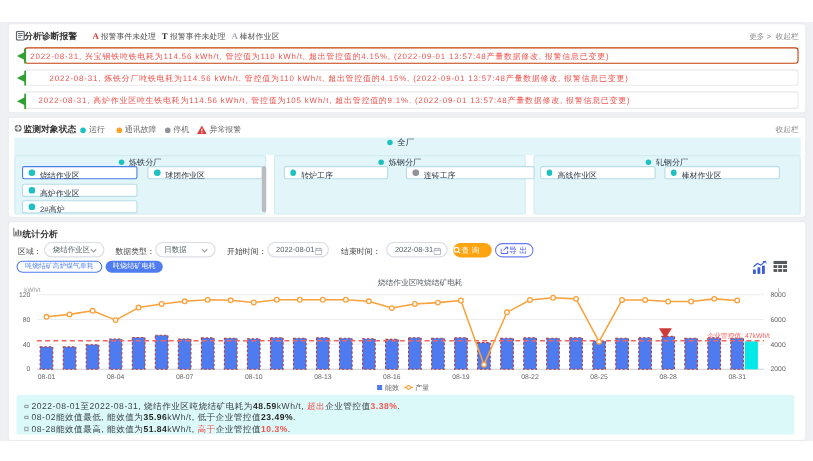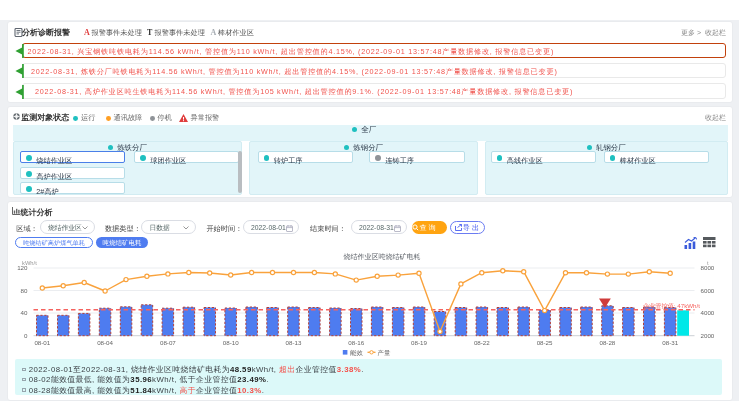--- a/index.html
+++ b/index.html
@@ -29,21 +29,21 @@
  <div class="abs" style="left:14px;top:21.2px;width:704px;height:15.3px;border:1px solid #c2410c;border-radius:3px;background:#fff">
 <svg class="abs" style="left:-8.2px;top:0.4px" width="9" height="14" viewBox="0 0 9 14">
         <path d="M8.8 0 V14 H7.1 V10.4 L0.4 7 L7.1 3.6 V0 Z" fill="#2fa032"></path>
       </svg>
 <div style="font-size:7.2px;color:#f0524c;line-height:15px;padding-left:4.5px;letter-spacing:0.75px;white-space:nowrap;overflow:hidden">2022-08-31, 兴宝钢铁吨铁电耗为114.56 kWh/t, 管控值为110 kWh/t, 超出管控值的4.15%, (2022-09-01 13:57:48产量数据修改, 报警信息已变更)</div>
     </div>
     <div class="abs" style="left:14px;top:41.5px;width:704px;height:15.3px;border:1px solid #e9e9e9;border-radius:3px;background:#fff">
 <svg class="abs" style="left:-8.2px;top:0.4px" width="9" height="14" viewBox="0 0 9 14">
         <path d="M8.8 0 V14 H7.1 V10.4 L0.4 7 L7.1 3.6 V0 Z" fill="#2fa032"></path>
       </svg>
-<div style="font-size:7.2px;color:#f0524c;line-height:15px;padding-left:8px;letter-spacing:0.75px;white-space:nowrap;overflow:hidden">2022-08-31, 炼铁分厂吨铁电耗为114.56 kWh/t, 管控值为110 kWh/t, 超出管控值的4.15%, (2022-09-01 13:57:48产量数据修改, 报警信息已变更)</div>
+<div style="font-size:7.2px;color:#f0524c;line-height:15px;padding-left:22px;letter-spacing:0.75px;white-space:nowrap;overflow:hidden">2022-08-31, 炼铁分厂吨铁电耗为114.56 kWh/t, 管控值为110 kWh/t, 超出管控值的4.15%, (2022-09-01 13:57:48产量数据修改, 报警信息已变更)</div>
     </div>
     <div class="abs" style="left:14px;top:61.8px;width:704px;height:15.3px;border:1px solid #e9e9e9;border-radius:3px;background:#fff">
 <svg class="abs" style="left:-8.2px;top:0.4px" width="9" height="14" viewBox="0 0 9 14">
         <path d="M8.8 0 V14 H7.1 V10.4 L0.4 7 L7.1 3.6 V0 Z" fill="#2fa032"></path>
       </svg>
 <div style="font-size:7.2px;color:#f0524c;line-height:15px;padding-left:12px;letter-spacing:0.75px;white-space:nowrap;overflow:hidden">2022-08-31, 高炉作业区吨生铁电耗为114.56 kWh/t, 管控值为105 kWh/t, 超出管控值的9.1%. (2022-09-01 13:57:48产量数据修改, 报警信息已变更)</div>
     </div>
 </div>
 
 <div class="panel" style="top:105.5px;height:92.5px">
@@ -75,21 +75,21 @@
 <div style="margin-top:2.5px;white-space:nowrap;font-size:7.4px;line-height:8px"><span class="gb" style="width:5.2px;height:5.2px;margin:0 4px 1px 0"></span><span class="lnk" style="font-size:7.4px">轧钢分厂</span></div>
     </div>
     <div class="abs" style="left:240.6px;top:34px;width:229.9px;height:54px;background:#e2f5f9;border:1px solid #d2ecf2;border-radius:2px;text-align:center">
 <div style="margin-top:2.5px;white-space:nowrap;font-size:7.4px;line-height:8px"><span class="gb" style="width:5.2px;height:5.2px;margin:0 4px 1px 0"></span><span class="lnk" style="font-size:7.4px">炼钢分厂</span></div>
     </div>
  <div class="item" style="left:12px;top:44.3px;width:105px;border-color:#4a7fe8"><span class="b" style="background:#1fc0c0"></span><span class="t">烧结作业区</span></div>
     <div class="item" style="left:126px;top:44.3px;width:104.5px;border-color:#b7dde8"><span class="b" style="background:#1fc0c0"></span><span class="t">球团作业区</span></div>
     <div class="item" style="left:12px;top:60.2px;width:105px;border-color:#b7dde8"><span class="b" style="background:#1fc0c0"></span><span class="t">高炉作业区</span></div>
     <div class="item" style="left:12px;top:75.4px;width:105px;border-color:#b7dde8"><span class="b" style="background:#1fc0c0"></span><span class="t">2#高炉</span></div>
     <div class="item" style="left:249.5px;top:44.3px;width:95.5px;border-color:#b7dde8"><span class="b" style="background:#1fc0c0"></span><span class="t">转炉工序</span></div>
-    <div class="item" style="left:361px;top:44.3px;width:96px;border-color:#b7dde8"><span class="b" style="background:#8f9398"></span><span class="t">连铸工序</span></div>
+    <div class="item" style="left:361px;top:44.3px;width:117px;border-color:#b7dde8"><span class="b" style="background:#8f9398"></span><span class="t">连铸工序</span></div>
     <div class="item" style="left:482.5px;top:44.3px;width:105px;border-color:#b7dde8"><span class="b" style="background:#1fc0c0"></span><span class="t">高线作业区</span></div>
     <div class="item" style="left:595.5px;top:44.3px;width:105.5px;border-color:#b7dde8"><span class="b" style="background:#1fc0c0"></span><span class="t">棒材作业区</span></div>
  <div class="abs" style="left:230.4px;top:44px;width:3.6px;height:42px;background:#b9bdc1;border-radius:2px"></div>
 </div>
 
 <div class="panel" style="top:201px;height:200px">
  <svg class="abs" style="left:4px;top:4.8px" width="8" height="8" viewBox="0 0 8 8">
       <path d="M0.5 0v7.5H8" stroke="#666" stroke-width="1" fill="none"></path>
       <rect x="1.8" y="3.5" width="1.4" height="3.2" fill="#666"></rect>
       <rect x="4" y="1.8" width="1.4" height="4.9" fill="#666"></rect>

